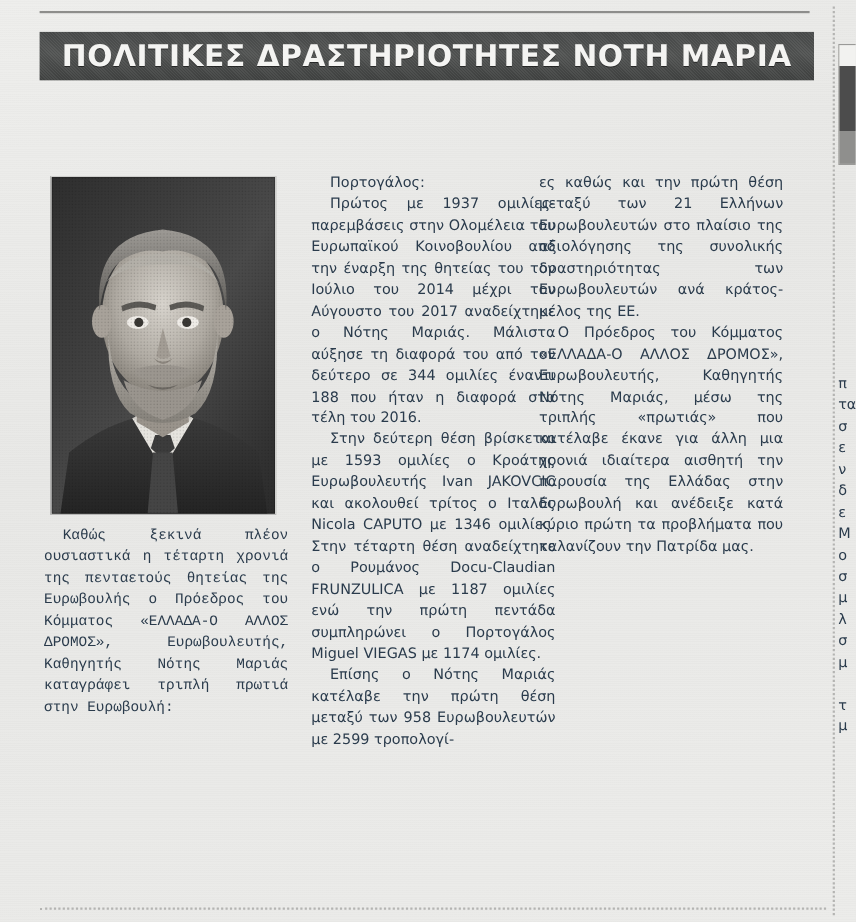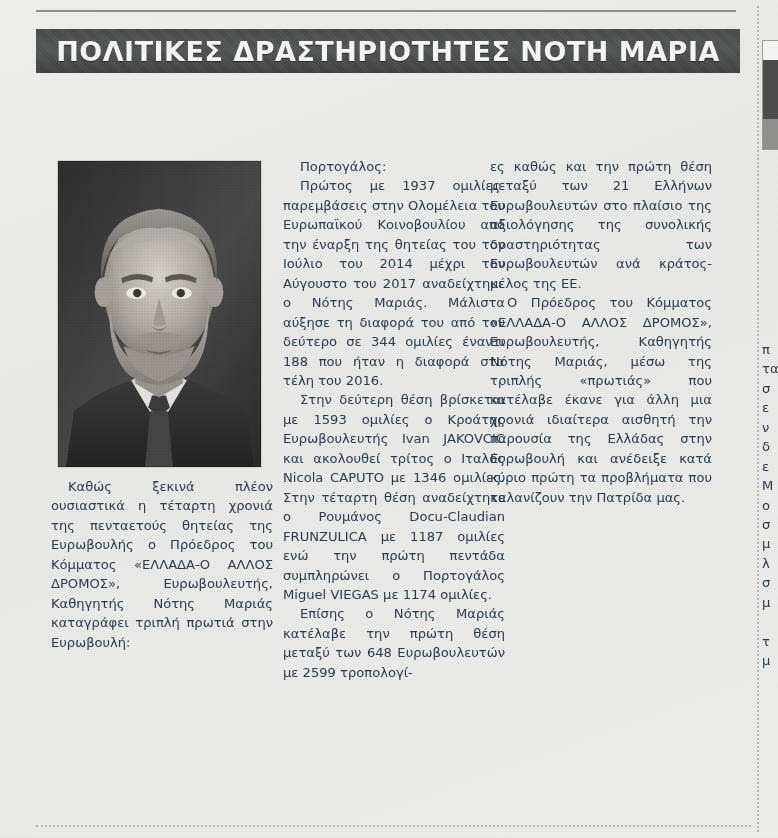--- a/index.html
+++ b/index.html
@@ -70,21 +70,21 @@
     font-size:13.1px;
     line-height:19.45px;
     color:#2a3b4c;
     text-align:justify;
     text-justify:inter-word;
     hyphens:manual;
   }
   .col p { text-indent:17px; margin:0; }
   .col p.noindent { text-indent:0; }
 
-  #col1 { left:11px;    width:222px; }
+  #col1 { left:0;    width:222px;font-family:Liberation Mono, monospace; }
   #col2 { left:243px; width:222px; }
   #col3 { left:450px; width:222px; }
 
   
   .photo {
     width:205px; height:308px;
     margin:3px 0 9px 6px;
     position:relative;
     overflow:hidden;
     background:#3a3a3a;
@@ -209,21 +209,21 @@
           <rect width="205" height="308" fill="none" stroke="rgba(0,0,0,0.18)" stroke-width="2"></rect>
         </svg>
       </div>
       <p>Καθώς ξεκινά πλέον ουσιαστικά η τέταρτη χρονιά της πενταετούς θητείας της Ευρωβουλής ο Πρόεδρος του Κόμματος «ΕΛΛΑΔΑ-Ο ΑΛΛΟΣ ΔΡΟΜΟΣ», Ευρωβουλευτής, Καθηγητής Νότης Μαριάς καταγράφει τριπλή πρωτιά στην Ευρωβουλή:</p>
     </div>
 
     <div class="col" id="col2">
       <p>Πορτογάλος:</p>
       <p>Πρώτος με 1937 ομιλίες-παρεμβάσεις στην Ολομέλεια του Ευρωπαϊκού Κοινοβουλίου από την έναρξη της θητείας του τον Ιούλιο του 2014 μέχρι τον Αύγουστο του 2017 αναδείχτηκε ο Νότης Μαριάς. Μάλιστα αύξησε τη διαφορά του από τον δεύτερο σε 344 ομιλίες έναντι 188 που ήταν η διαφορά στα τέλη του 2016.</p>
       <p>Στην δεύτερη θέση βρίσκεται με 1593 ομιλίες ο Κροάτης Ευρωβουλευτής Ivan JAKOVCIC και ακολουθεί τρίτος ο Ιταλός Nicola CAPUTO με 1346 ομιλίες. Στην τέταρτη θέση αναδείχτηκε ο Ρουμάνος Docu-Claudian FRUNZULICA με 1187 ομιλίες ενώ την πρώτη πεντάδα συμπληρώνει ο Πορτογάλος Miguel VIEGAS με 1174 ομιλίες.</p>
-      <p>Επίσης ο Νότης Μαριάς κατέλαβε την πρώτη θέση μεταξύ των 648 Ευρωβουλευτών με 2599 τροπολογί-</p>
+      <p>Επίσης ο Νότης Μαριάς κατέλαβε την πρώτη θέση μεταξύ των 958 Ευρωβουλευτών με 2599 τροπολογί-</p>
     </div>
 
     <div class="col" id="col3">
       <p class="noindent">ες καθώς και την πρώτη θέση μεταξύ των 21 Ελλήνων Ευρωβουλευτών στο πλαίσιο της αξιολόγησης της συνολικής δραστηριότητας των Ευρωβουλευτών ανά κράτος-μέλος της ΕΕ.</p>
       <p>Ο Πρόεδρος του Κόμματος «ΕΛΛΑΔΑ-Ο ΑΛΛΟΣ ΔΡΟΜΟΣ», Ευρωβουλευτής, Καθηγητής Νότης Μαριάς, μέσω της τριπλής «πρωτιάς» που κατέλαβε έκανε για άλλη μια χρονιά ιδιαίτερα αισθητή την παρουσία της Ελλάδας στην Ευρωβουλή και ανέδειξε κατά κύριο πρώτη τα προβλήματα που ταλανίζουν την Πατρίδα μας.</p>
     </div>
 
   </div>
 
   <div class="vrule"></div>

